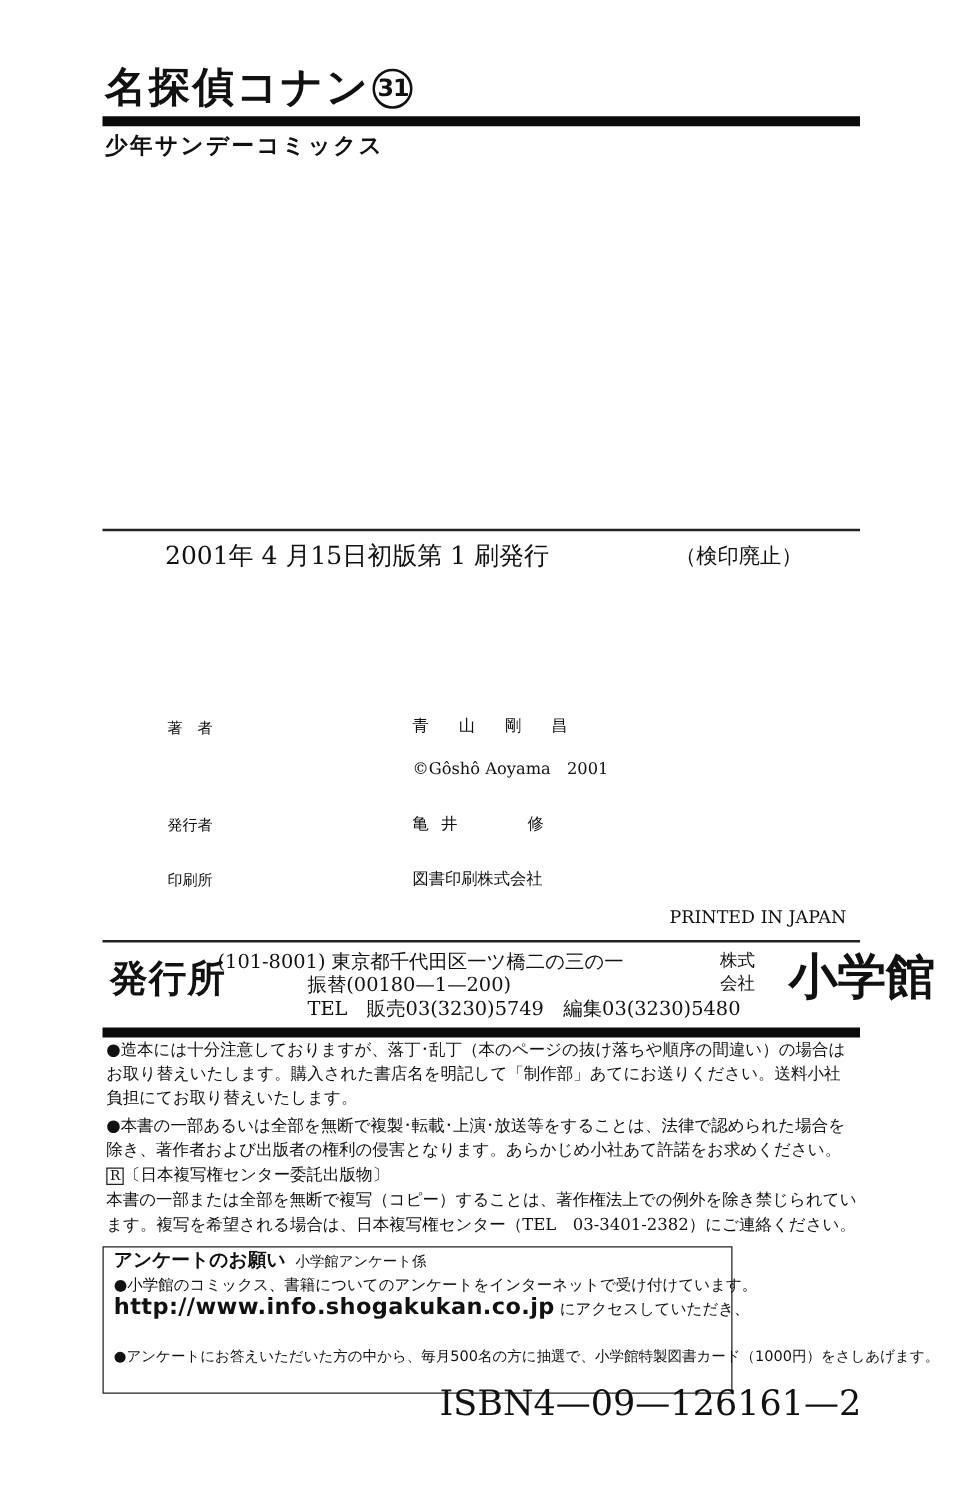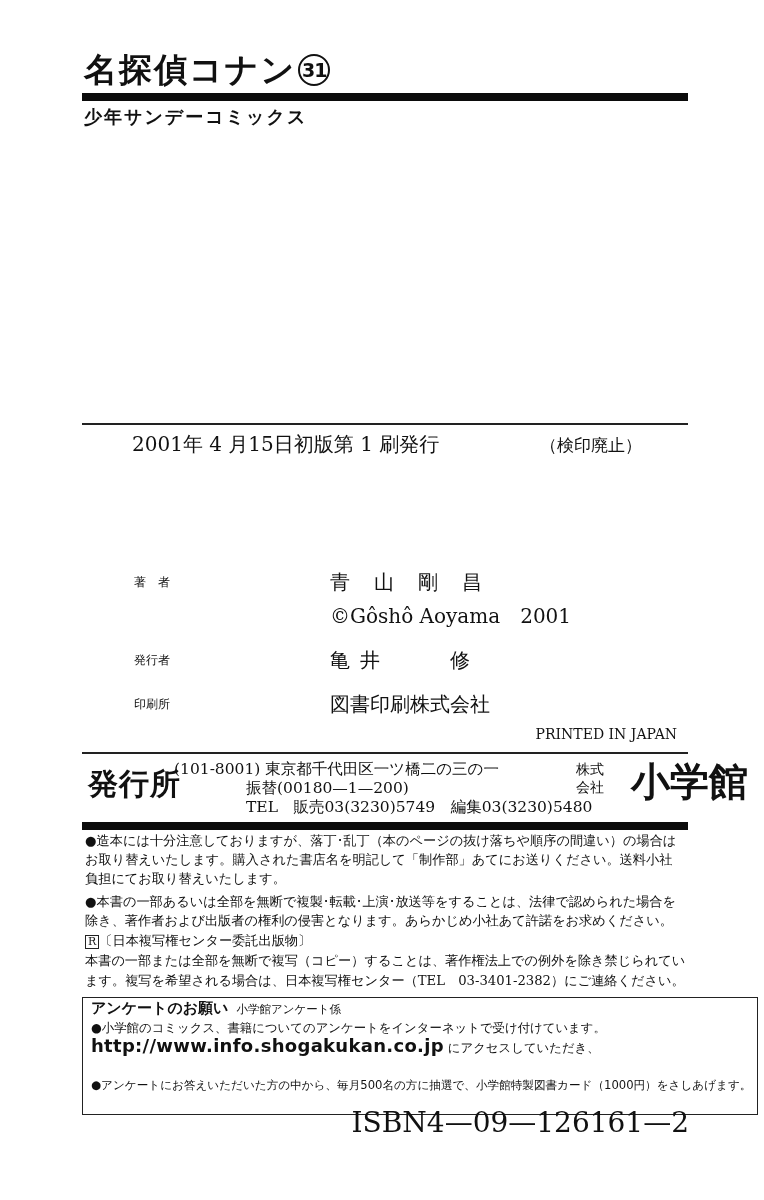--- a/index.html
+++ b/index.html
@@ -11,33 +11,33 @@
   .title { left:84px; top:50px; font-size:33px; font-weight:bold; letter-spacing:2px; white-space:nowrap; line-height:40px; }
   .title .vol { display:inline-block; width:28px; height:28px; border:2.5px solid #111; border-radius:50%; font-size:19px; line-height:28px; text-align:center; letter-spacing:-1px; vertical-align:4px; margin-left:2px; }
   .rule-thick { left:82px; width:606px; height:8px; background:#0b0b0b; }
   .subtitle { left:84px; top:104px; font-size:18px; font-weight:bold; letter-spacing:2px; white-space:nowrap; line-height:26px; }
 
   .rule-thin { left:82px; width:606px; height:2px; background:#222; }
   .pubdate { left:132px; top:430px; font-size:20px; white-space:nowrap; line-height:28px; }
   .nostamp { left:540px; top:432px; font-size:17px; white-space:nowrap; line-height:26px; }
 
   .lbl { left:134px; font-size:12px; white-space:nowrap; line-height:28px; }
-  .val { left:330px; font-size:20px; white-space:nowrap; line-height:28px; }
+  .val { left:330px; font-size:13px; white-space:nowrap; line-height:28px; }
   .spaced { letter-spacing:24px; }
   .printed { right:87px; top:724px; font-size:14px; white-space:nowrap; line-height:20px; }
 
   .hakkosho { left:88px; top:764px; font-size:30px; font-weight:bold; letter-spacing:1px; white-space:nowrap; line-height:40px; }
   .addr { left:174px; top:760px; font-size:15.5px; white-space:nowrap; line-height:19px; }
   .addr2 { left:246px; }
   .kabu { left:574px; top:760px; font-size:14px; line-height:18px; text-align:center; width:32px; }
   .shogakukan { left:596px; top:762px; font-size:39px; font-weight:bold; white-space:nowrap; line-height:40px;margin-left:35px; }
 
   .notice { left:85px; width:605px; font-size:13.2px; line-height:18.6px; white-space:nowrap; }
 
-  .survey { left:82px; top:997px; width:676px; height:118px; border:1.5px solid #222; box-sizing:border-box; }
+  .survey { left:82px; top:997px; width:504px; height:118px; border:1.5px solid #222; box-sizing:border-box; }
   .survey .line { position:absolute; left:8px; white-space:nowrap; font-size:12.4px; line-height:18px; }
   .survey .head { font-size:15px; font-weight:bold; }
   .survey .head small { font-size:11.5px; font-weight:normal; margin-left:8px; }
   .survey .url { font-size:18px; font-weight:bold; letter-spacing:0.3px; }
   .keycode { display:inline-block; border:1.5px solid #222; padding:0 18px; font-weight:bold; font-size:14px; line-height:15px; margin:0 4px; }
 
   .isbn { right:75px; top:1108px; font-size:28px; white-space:nowrap; line-height:30px; }
   .watermark { left:6px; top:1224px; font-size:26px; font-weight:normal; color:#ffffff; -webkit-text-stroke:1.4px #d9607a; letter-spacing:-0.5px; white-space:nowrap; line-height:32px; }
 </style>
 </head>

